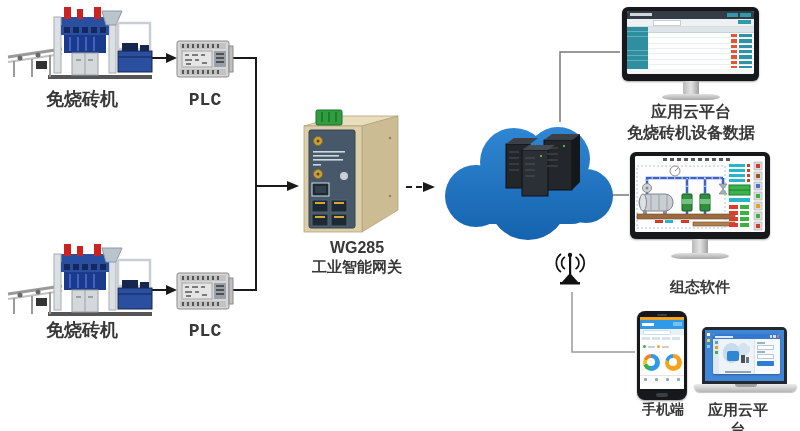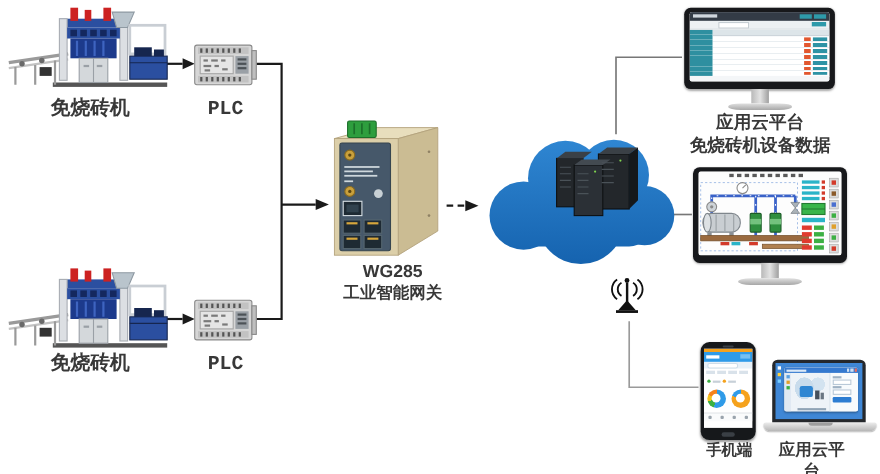--- a/index.html
+++ b/index.html
@@ -513,20 +513,21 @@
             <rect x="121" y="48" width="4" height="4" fill="#e0a02a"></rect>
             <rect x="121" y="58" width="4" height="4" fill="#3cb043"></rect>
             <rect x="121" y="68" width="4" height="4" fill="#d33a2a"></rect>
           </g>
         </svg>
       </div>
     </div>
     <div class="m-neck" style="height:14px;"></div>
     <div class="m-base"></div>
   </div>
+  <div class="lbl lbl-md" style="left:630px;top:278px;width:140px;">组态软件</div>
 
   <div class="node" style="left:551px;top:247px;">
     <svg width="38" height="42" viewBox="0 0 38 42">
       <circle cx="19" cy="8" r="2.2" fill="#111"></circle>
       <rect x="18" y="10" width="2.2" height="19" fill="#111"></rect>
       <polygon points="11,35 27,35 19,26" fill="#111"></polygon>
       <rect x="9" y="35" width="20" height="2.5" fill="#111"></rect>
       <g stroke="#111" stroke-width="1.7" fill="none">
         <path d="M14,10 A7,7 0 0 0 14,22"></path>
         <path d="M10,7 A11,11 0 0 0 10,25"></path>

